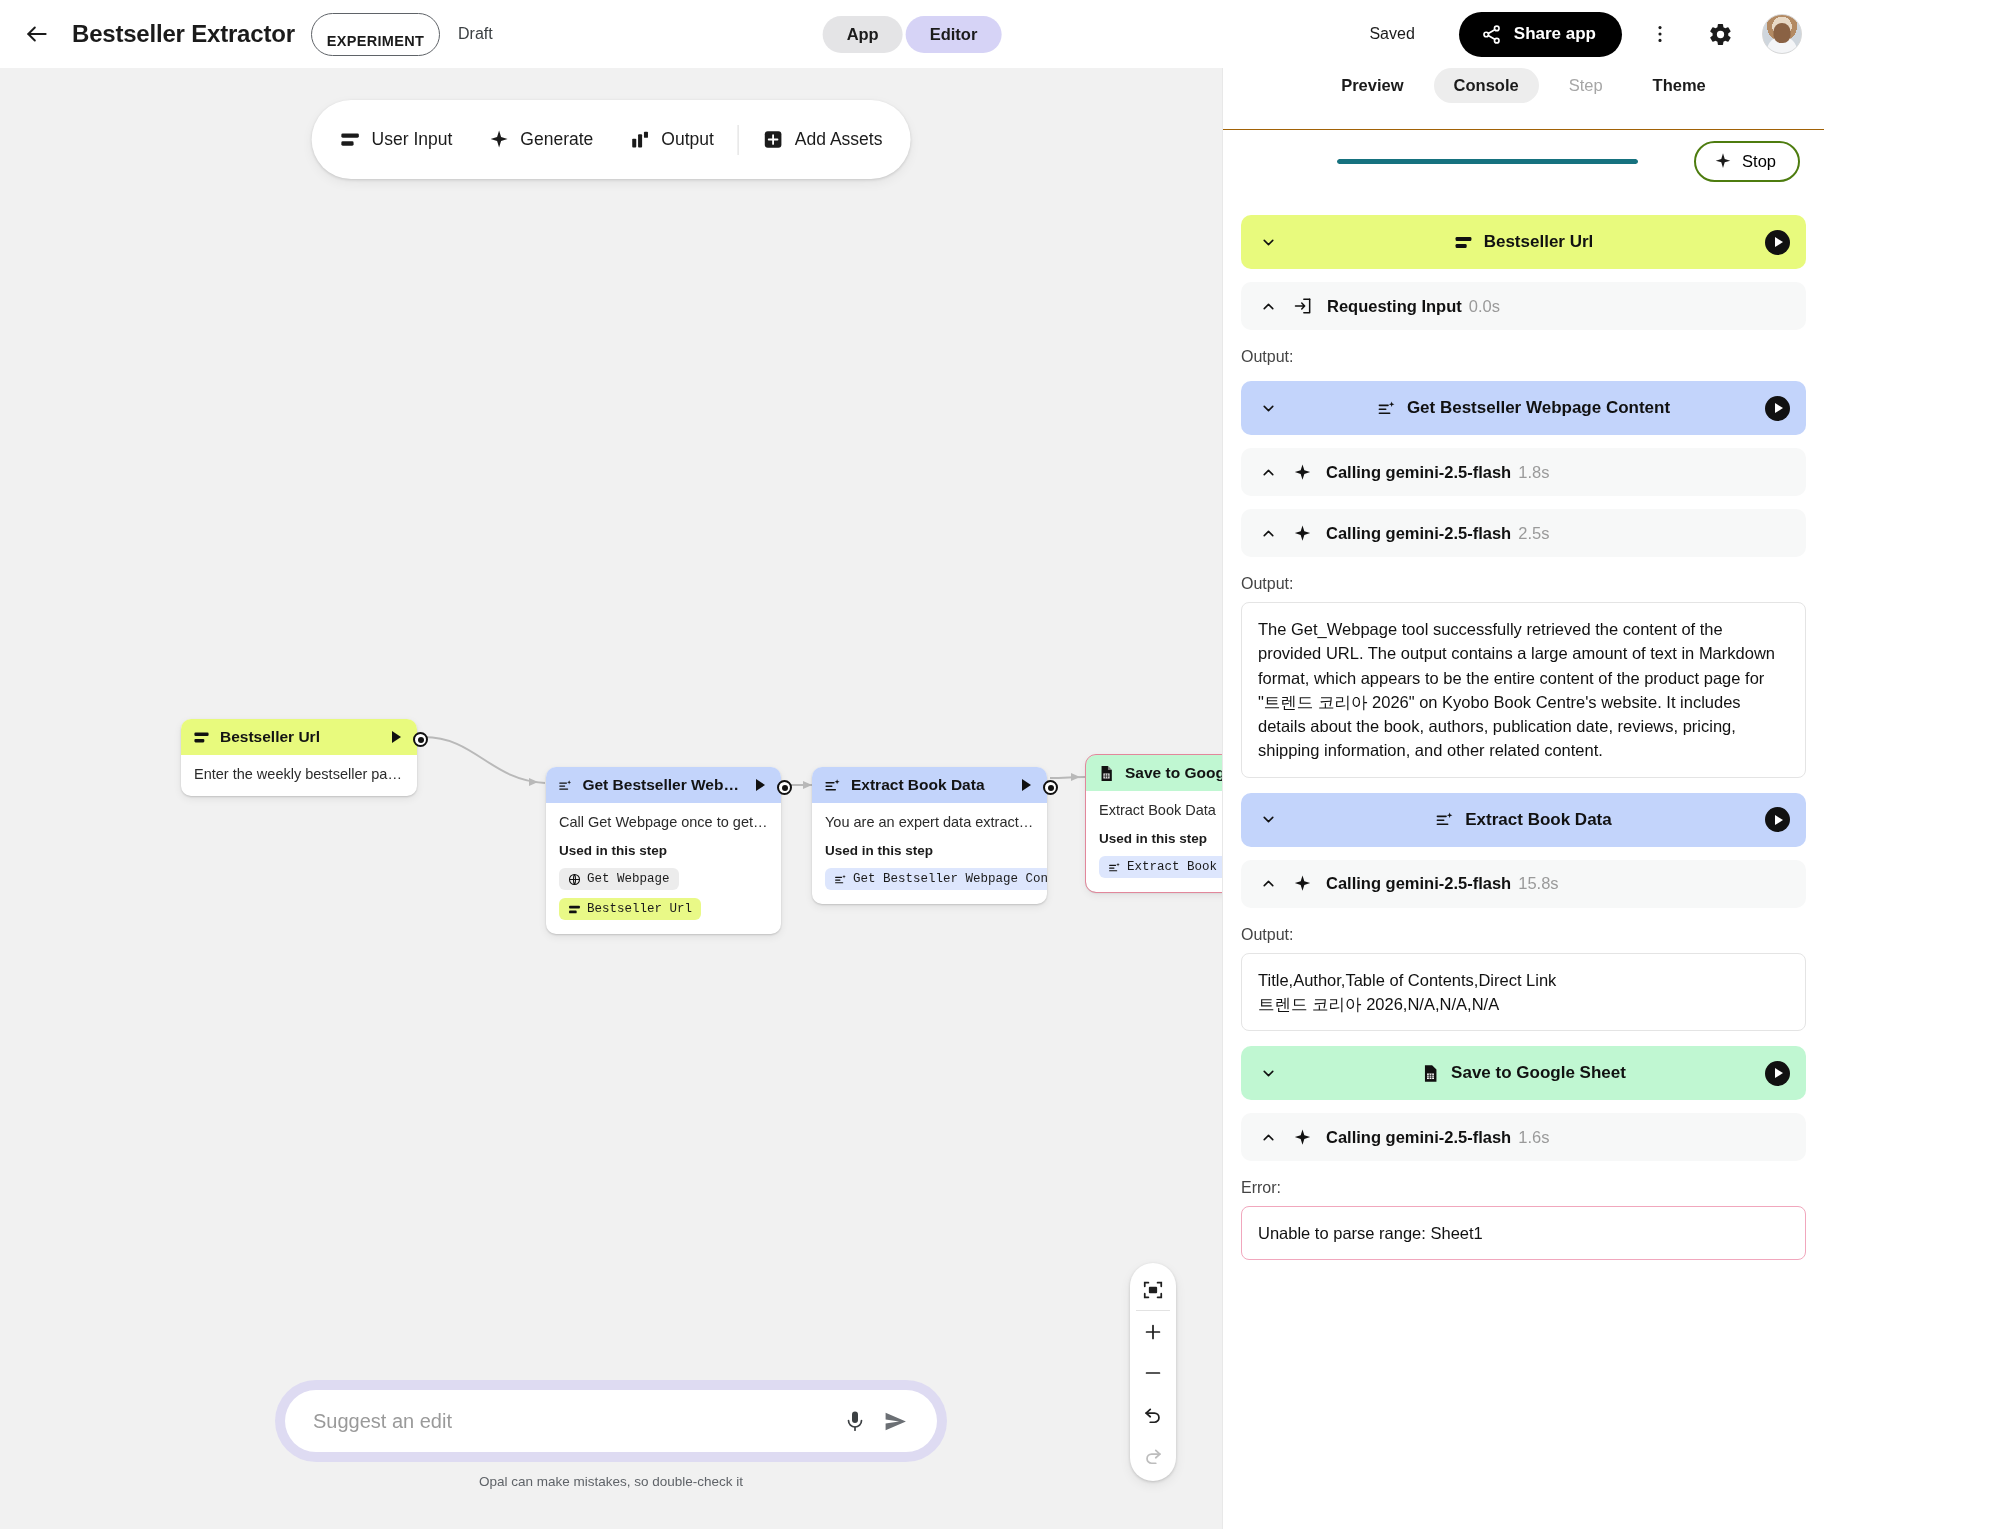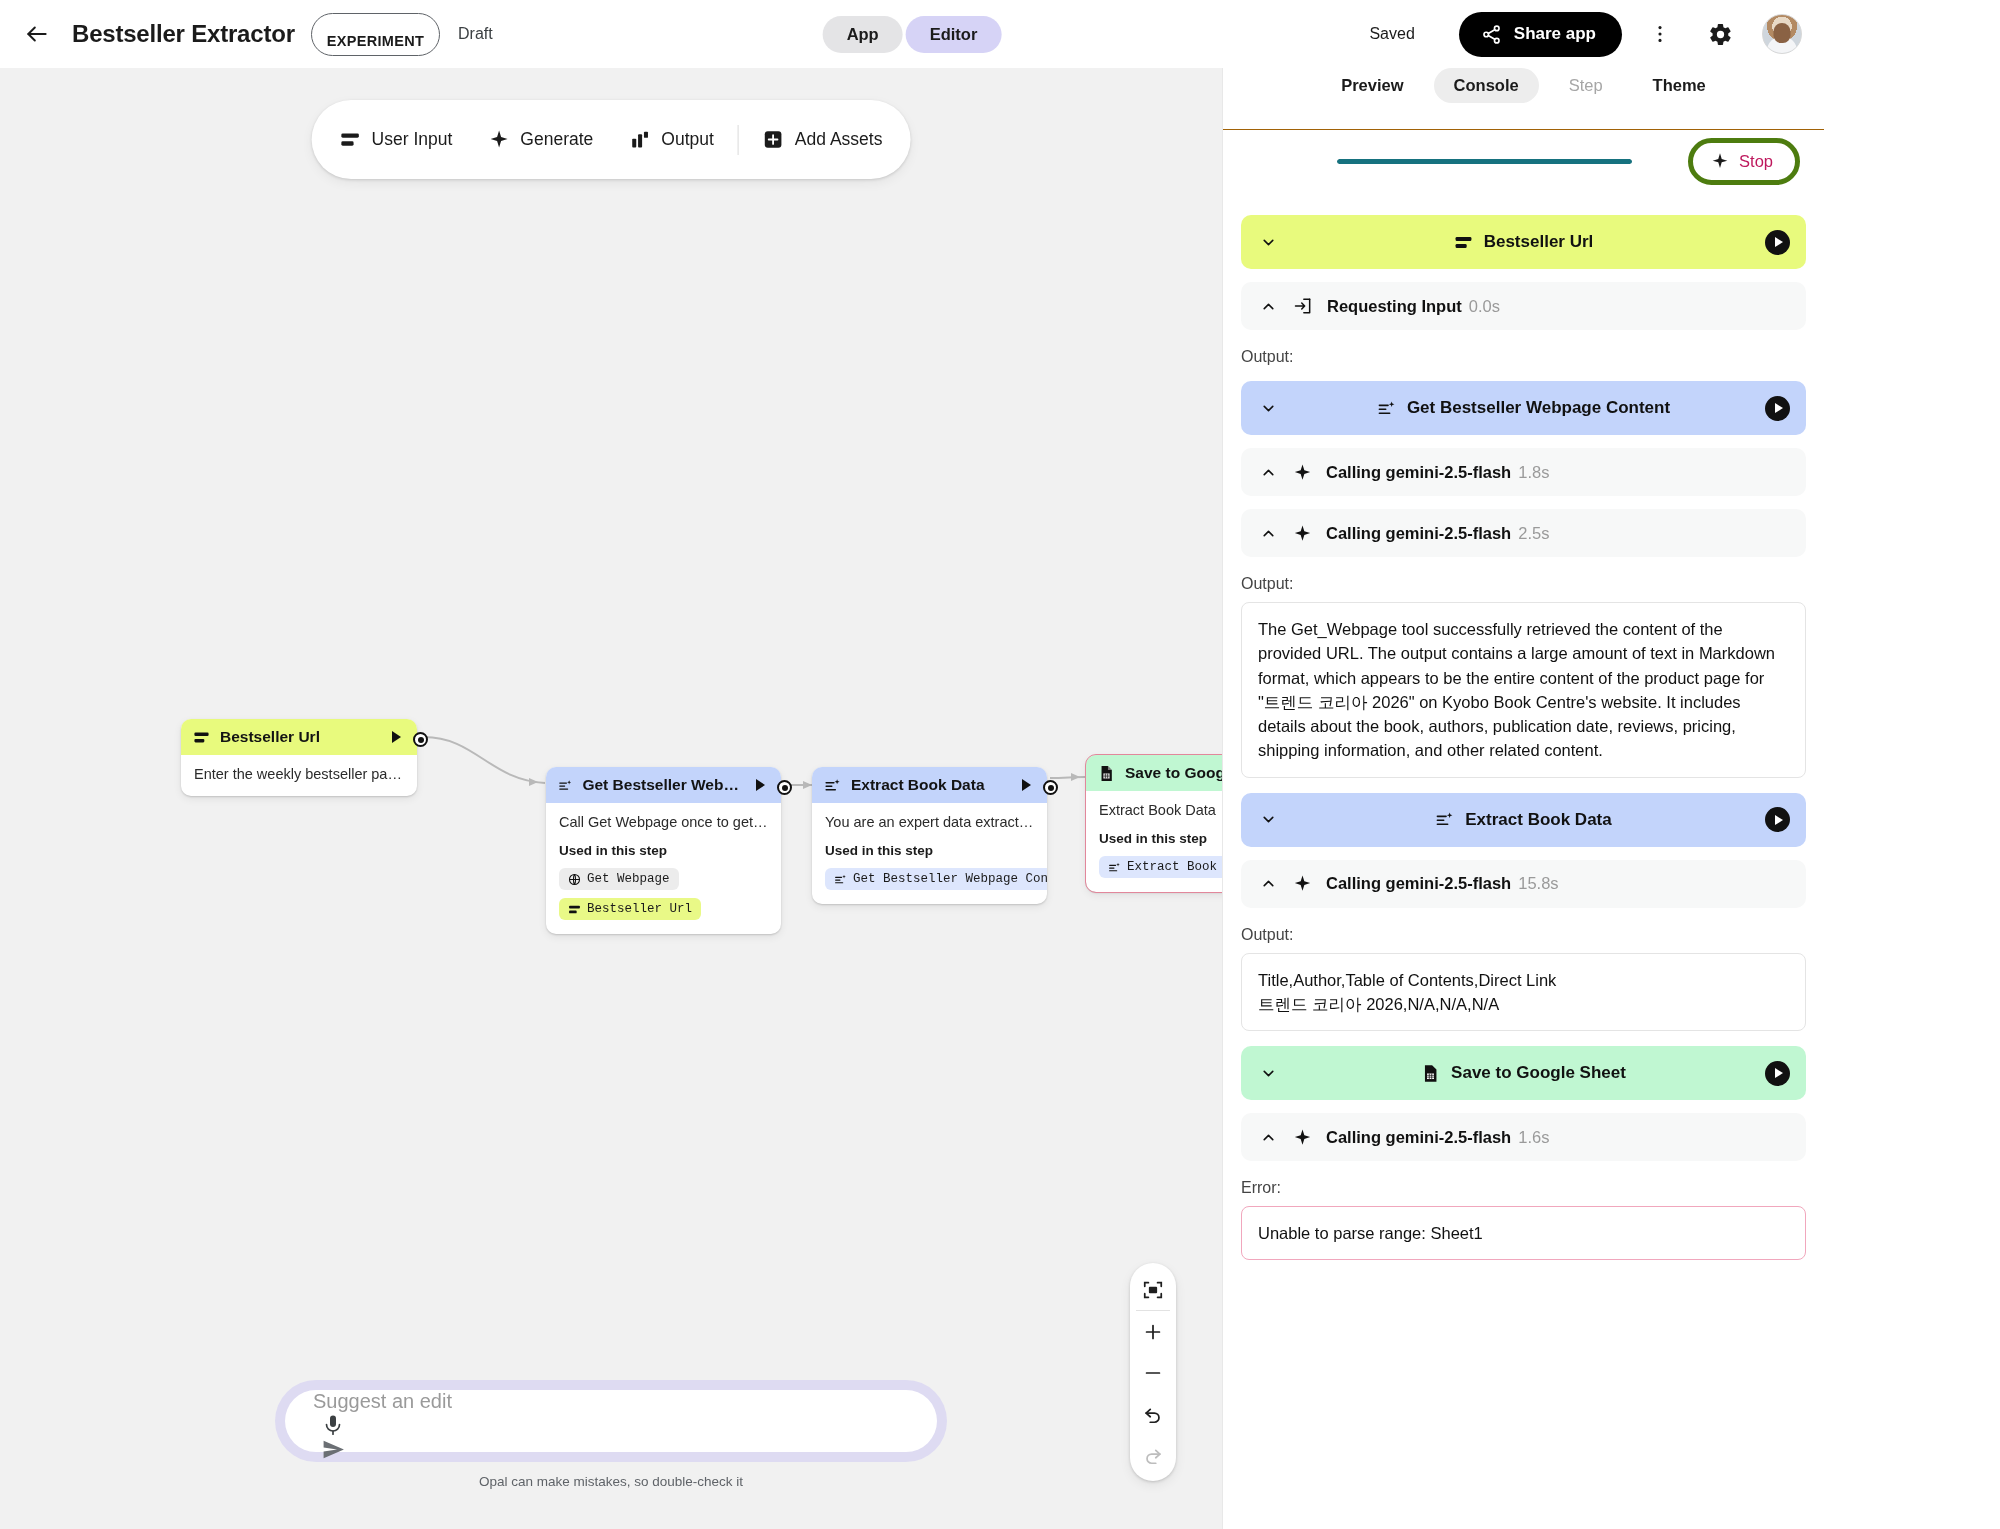--- a/index.html
+++ b/index.html
@@ -163,21 +163,21 @@
   
   .prompt-wrap {
     position: absolute; left: 50%; transform: translateX(-50%);
     bottom: 40px; width: 672px; z-index: 10;
   }
   .prompt-outer {
     background: #dedbf2; border-radius: 999px; padding: 10px;
   }
   .prompt-inner {
     background: #fff; border-radius: 999px;
-    display: flex; padding: 0 22px 0 28px; height: 62px; flex-direction: column;
+    display: flex; align-items: center; padding: 0 22px 0 28px; height: 62px;
   }
   .prompt-input {
     flex: 1 1 auto; border: 0; outline: none; background: transparent;
     font-family: "Liberation Sans", sans-serif; font-size: 20px; color: #1b1b1b;
   }
   .prompt-input::placeholder { color: #9a9a9a; }
   .prompt-icon { width: 40px; height: 40px; display: flex; align-items: center; justify-content: center; cursor: pointer; color: #5f6368; }
   .disclaimer { text-align: center; font-size: 13.5px; color: #5f6368; margin-top: 12px; }
 
   
@@ -203,22 +203,22 @@
     display: flex; align-items: center; justify-content: center; gap: 0;
     padding: 0 24px;
   }
   .progress-track {
     flex: 1 1 auto; height: 5px; border-radius: 3px; background: #e4e4e4;
     max-width: 310px; margin-right: 56px; margin-left: 90px; overflow: hidden;
   }
   .progress-fill { height: 100%; background: #16727f; border-radius: 3px; }
   .stop-btn {
     display: flex; align-items: center; gap: 10px;
-    border: 5px solid #4d7c0f; border-radius: 999px;
-    padding: 9px 22px 9px 18px; font-size: 16.5px; font-weight: 500; color: #be185d;
+    border: 2px solid #4d7c0f; border-radius: 999px;
+    padding: 9px 22px 9px 18px; font-size: 16.5px; font-weight: 500; color: #000000;
     cursor: pointer; background: #fff; white-space: nowrap; flex: 0 0 auto;
   }
 
   .console {
     flex: 1 1 auto; overflow: hidden; padding: 8px 18px 0;
   }
   .step-head {
     display: flex; align-items: center; border-radius: 10px;
     height: 54px; padding: 0 16px; margin: 15px 0 0; position: relative;
     font-size: 17px; font-weight: 600; color: #111; cursor: pointer;

